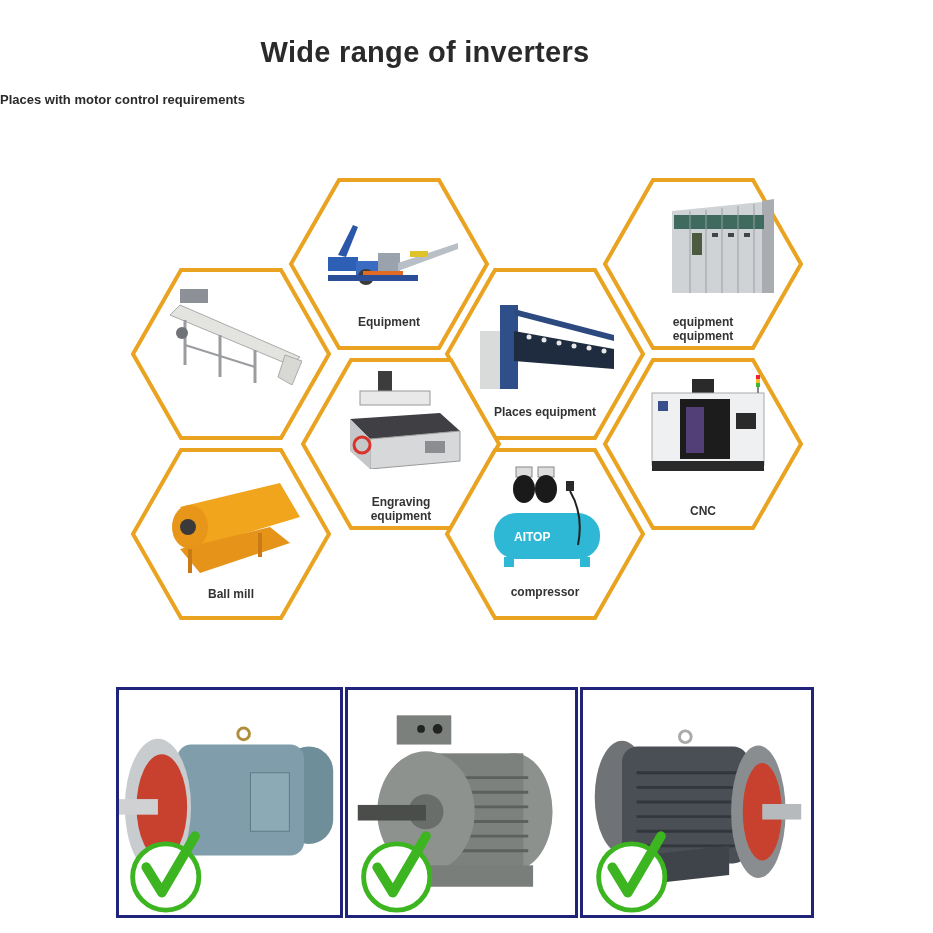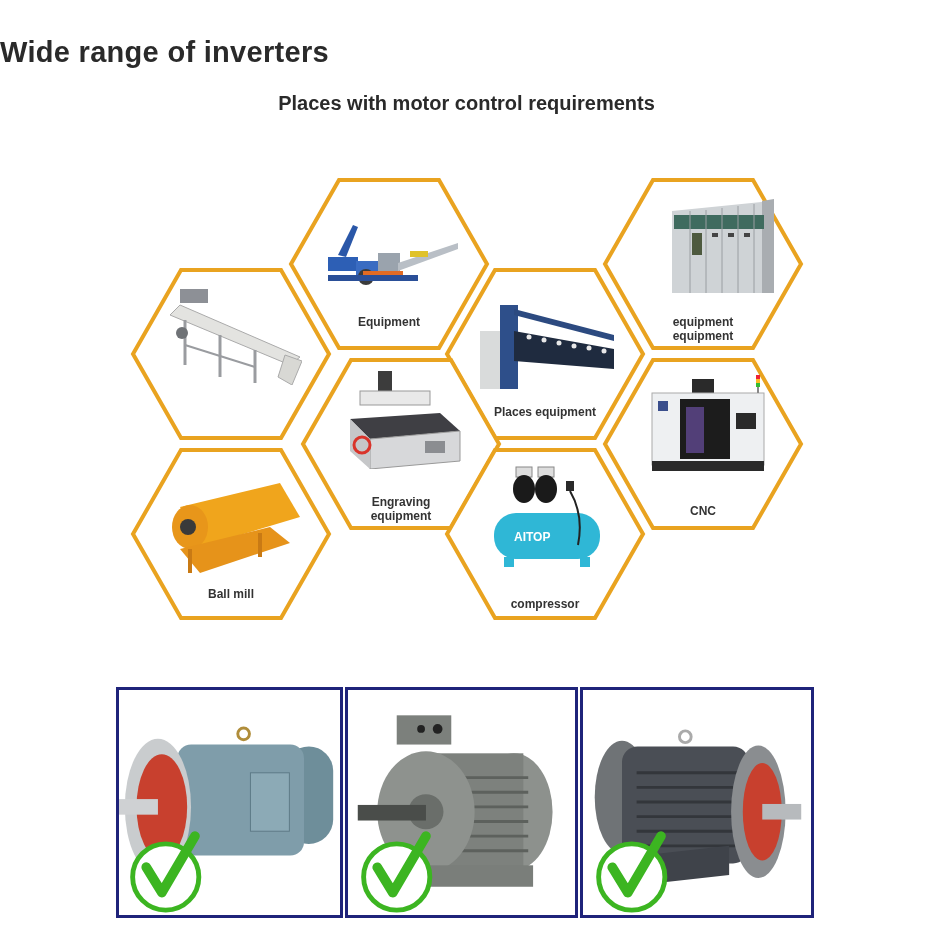--- a/index.html
+++ b/index.html
@@ -1,18 +1,18 @@
 <!DOCTYPE html>
 <html><head>
 <meta charset="utf-8">
 <style>
   html, body { margin:0; padding:0; background:#ffffff; }
   body { width:933px; height:933px; position:relative; overflow:hidden; font-family:"Liberation Sans", sans-serif; }
-  .title { position:absolute; left:0; width:834px; top:36px; text-align:left; font-weight:bold; font-size:29px; color:#2a2a2a; letter-spacing:0.3px; }
-  .subtitle { position:absolute; left:0; width:933px; top:92px; text-align:center; font-weight:bold; font-size:20px; color:#2a2a2a; }
+  .title { position:absolute; left:0; width:834px; top:36px; text-align:center; font-weight:bold; font-size:29px; color:#2a2a2a; letter-spacing:0.3px;padding-left:8px; }
+  .subtitle { position:absolute; left:0; width:933px; top:92px; font-weight:bold; font-size:13px; color:#2a2a2a; }
   .hex { position:absolute; width:202px; height:174px; }
   .hex svg.frame { position:absolute; left:0; top:0; width:202px; height:174px; }
   .hex .illus { position:absolute; left:30px; top:18px; width:142px; height:100px; }
   .hex .label { position:absolute; left:20px; width:162px; text-align:center; font-weight:bold; font-size:12px; color:#333; line-height:14px; }
   .motor-box { position:absolute; top:687px; height:231px; border:3px solid #1f237a; box-sizing:border-box; background:#fff; }
   .motor-box svg { position:absolute; left:0; top:0; width:100%; height:100%; }
 </style>
 </head>
 <body>
 
@@ -157,21 +157,21 @@
     <rect x="64" y="2" width="16" height="10" fill="#ddd" stroke="#888"></rect>
     <ellipse cx="50" cy="24" rx="11" ry="14" fill="#1a1a1a"></ellipse>
     <ellipse cx="72" cy="24" rx="11" ry="14" fill="#1a1a1a"></ellipse>
     <rect x="92" y="16" width="8" height="10" fill="#2a2a2a"></rect>
     <rect x="20" y="48" width="106" height="46" rx="22" fill="#2fb7d6"></rect>
     <text x="40" y="76" font-family="Liberation Sans, sans-serif" font-size="12" font-weight="bold" fill="#fff">AITOP</text>
     <rect x="30" y="92" width="10" height="10" fill="#2fb7d6"></rect>
       <rect x="106" y="92" width="10" height="10" fill="#2fb7d6"></rect>
     <path d="M96 26 Q110 50 104 80" stroke="#222" stroke-width="2" fill="none"></path>
   </svg>
-  <div class="label" style="top:150px;">compressor</div>
+  <div class="label" style="top:138px;">compressor</div>
 </div>
 
 <div class="motor-box" style="left:116px; width:227px;">
   <svg viewBox="0 0 227 231">
     <circle cx="128" cy="45" r="6" fill="none" stroke="#b08d3a" stroke-width="3"></circle>
     <rect x="170" y="58" width="50" height="100" rx="25" fill="#6e8e9a"></rect>
     <rect x="60" y="56" width="130" height="114" rx="14" fill="#7f9daa"></rect>
     <rect x="135" y="85" width="40" height="60" fill="#8caab6" stroke="#5d7a86"></rect>
     <ellipse cx="40" cy="120" rx="34" ry="70" fill="#c9ccce"></ellipse>
     <ellipse cx="44" cy="120" rx="26" ry="54" fill="#c8402e"></ellipse>

